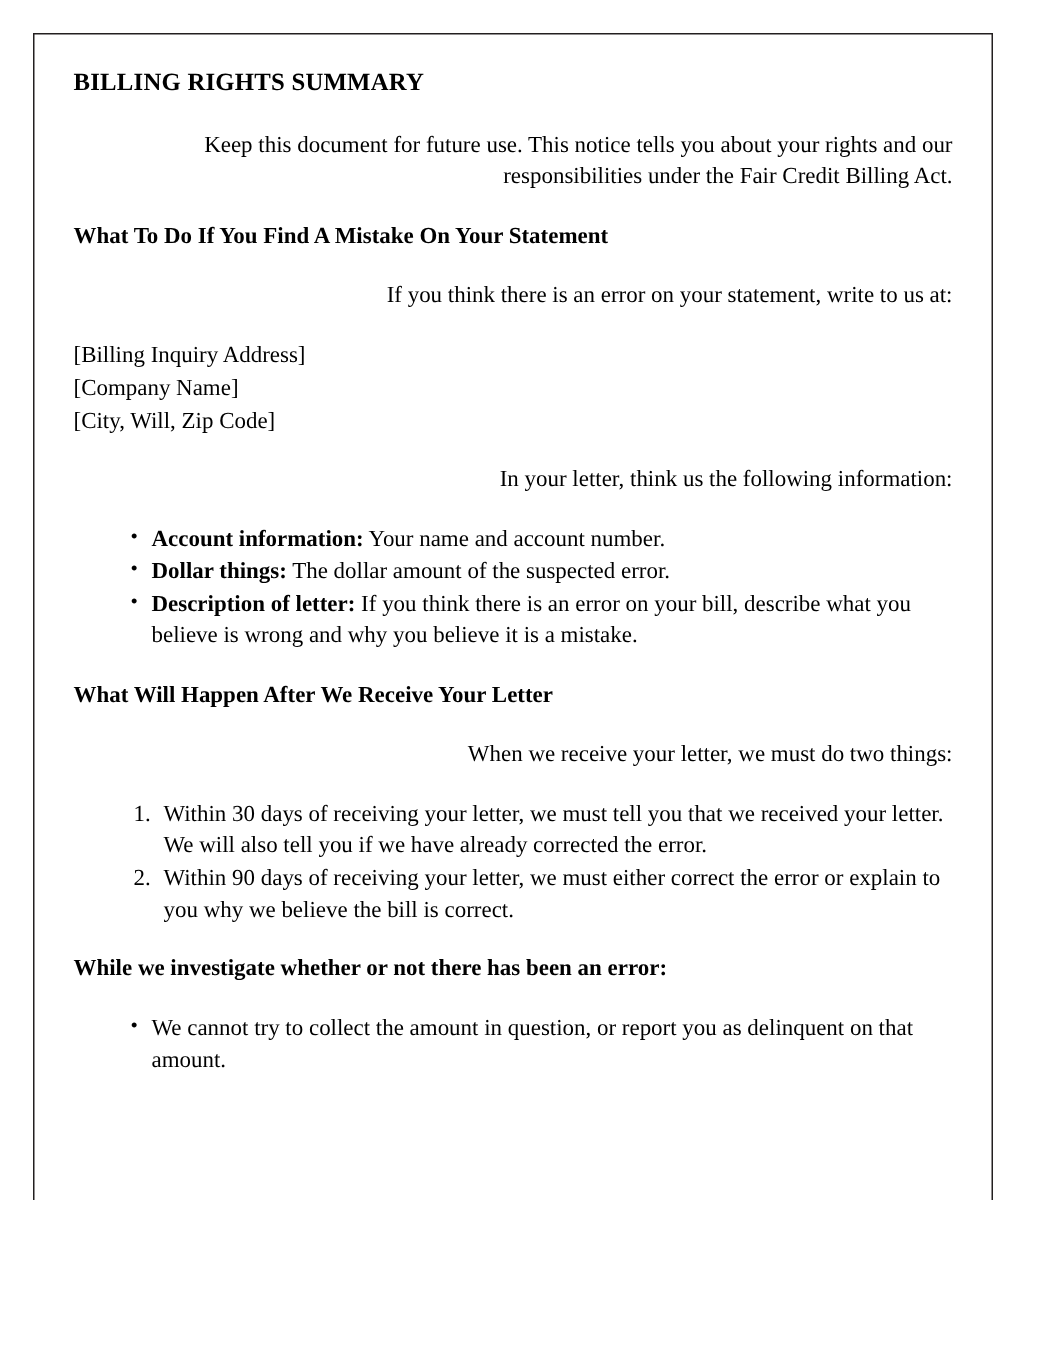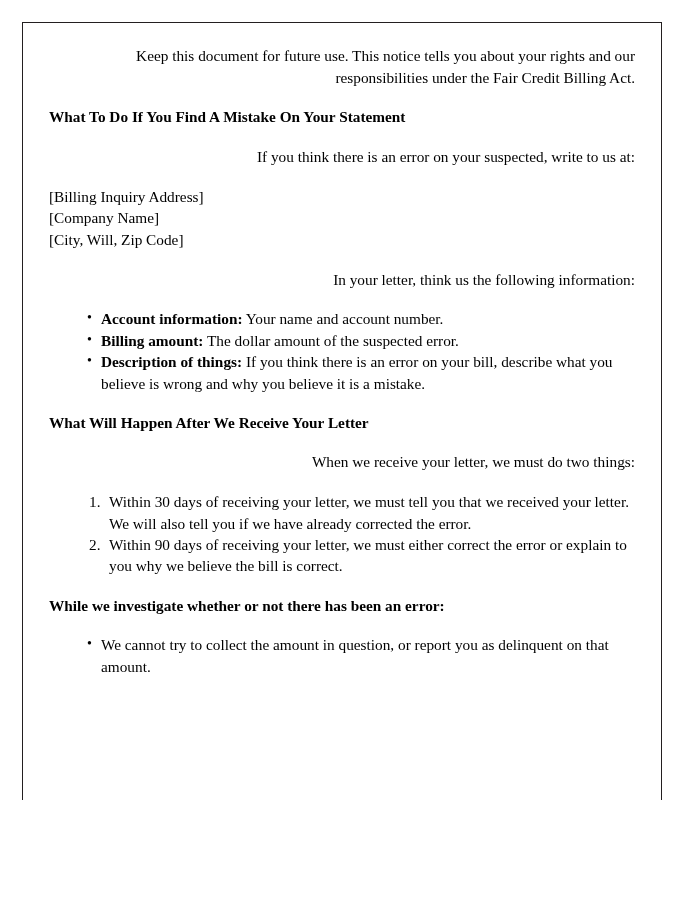--- a/index.html
+++ b/index.html
@@ -116,44 +116,45 @@
   }
 
   .tight-list > li + li { margin-top: 0; }
 </style>
 </head>
 <body>
 
 <div class="page-wrap">
   <div class="page-inner">
 
+    <h1 class="doc-title">BILLING RIGHTS SUMMARY</h1>
 
     <p class="para">Keep this document for future use. This notice tells you about your rights and our responsibilities under the Fair Credit Billing Act.</p>
 
     <h2 class="section-heading">What To Do If You Find A Mistake On Your Statement</h2>
 
-    <p class="para">If you think there is an error on your suspected, write to us at:</p>
+    <p class="para">If you think there is an error on your statement, write to us at:</p>
 
     <div class="address-block">
       <span class="addr-line">[Billing Inquiry Address]</span>
       <span class="addr-line">[Company Name]</span>
       <span class="addr-line">[City, Will, Zip Code]</span>
     </div>
 
     <p class="para">In your letter, think us the following information:</p>
 
     <ul class="bullets tight-list">
       <li>
         <span class="lead">Account information:</span><span> Your name and account number.</span>
       </li>
       <li>
-        <span class="lead">Billing amount:</span><span> The dollar amount of the suspected error.</span>
+        <span class="lead">Dollar things:</span><span> The dollar amount of the suspected error.</span>
       </li>
       <li>
-        <span class="lead">Description of things:</span><span> If you think there is an error on your bill, describe what you believe is wrong and why you believe it is a mistake.</span>
+        <span class="lead">Description of letter:</span><span> If you think there is an error on your bill, describe what you believe is wrong and why you believe it is a mistake.</span>
       </li>
     </ul>
 
 
     <h2 class="section-heading">What Will Happen After We Receive Your Letter</h2>
 
     <p class="para">When we receive your letter, we must do two things:</p>
 
     <ol class="numbers tight-list">
       <li>Within 30 days of receiving your letter, we must tell you that we received your letter. We will also tell you if we have already corrected the error.</li>

